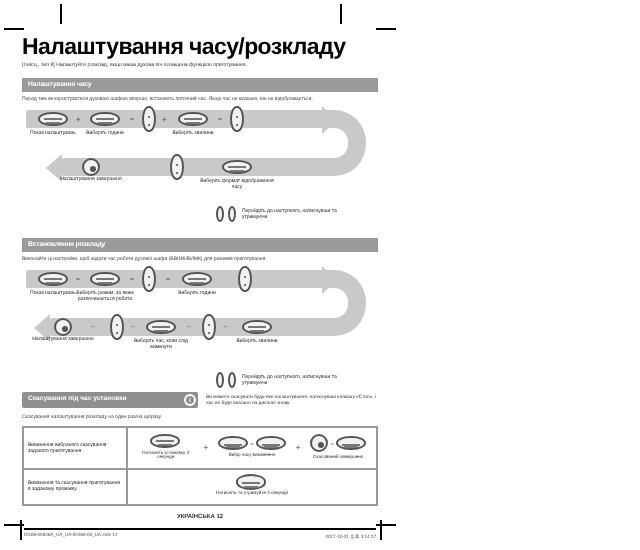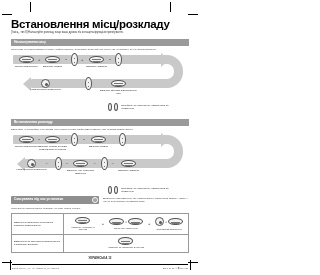--- a/index.html
+++ b/index.html
@@ -158,21 +158,21 @@
 
   <div class="crop v" style="left:30px;top:2px;"></div>
   <div class="crop h" style="left:2px;top:14px;"></div>
   <div class="crop v" style="left:170px;top:2px;"></div>
   <div class="crop h" style="left:188px;top:14px;"></div>
   <div class="crop v" style="left:10px;top:260px;"></div>
   <div class="crop h" style="left:2px;top:262px;"></div>
   <div class="crop v" style="left:190px;top:260px;"></div>
   <div class="crop h" style="left:188px;top:262px;"></div>
 
-  <div class="title">Встановлення мiсц/розкладу</div>
+  <div class="title">Налаштування часу/розкладу</div>
   <div class="subtitle">[I мiсц., тип 8] Налаштуйте розклад, якщо ваша духова піч оснащена функцією приготування.</div>
 
   <div class="sec-bar" style="top:39px;">
     <span>Налаштування часу</span>
   </div>
   <div class="sec-note" style="top:47.5px;">Перед тим як користуватися духовою шафою вперше, встановіть поточний час. Якщо час не вказано, він не відображається.</div>
 
   <div class="flow" style="top:55px;height:40px;">
     <div class="band band-top"></div>
     <div class="band band-bot"></div>

